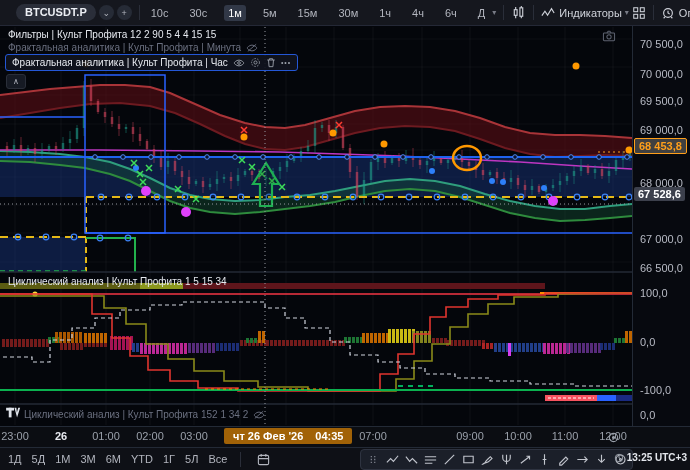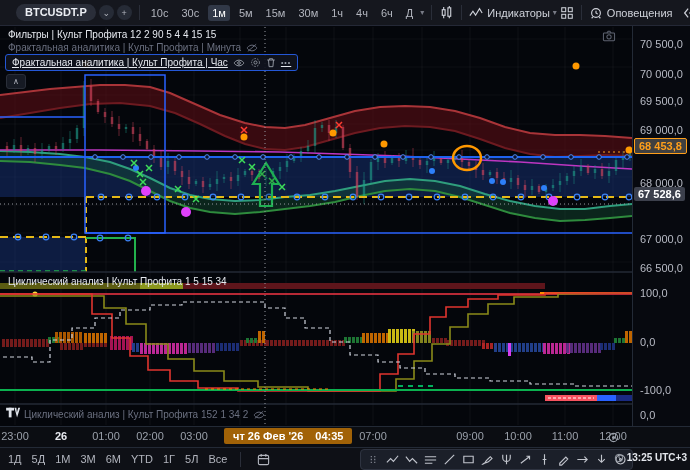--- a/index.html
+++ b/index.html
@@ -15,21 +15,21 @@
   .tf{padding:2px 4px;color:#b2b5be;border-radius:3px;font-size:11px;}
   .tf.active{background:#313847;color:#fff;}
   .sep{width:1px;height:15px;background:#2a2e39;margin:0 4px;flex:0 0 auto;}
   .tbt{color:#cfd2da;display:flex;align-items:center;gap:4px;white-space:nowrap;}
   .dim{color:#787b86;}
   .chev{color:#787b86;font-size:8px;}
   svg.ic{display:block;}
   
   .ovl{position:absolute;white-space:nowrap;font-size:10px;display:flex;align-items:center;gap:5px;}
   .ovl .ico{display:flex;align-items:center;color:#9aa0aa;}
-  #legend-selected{border:1px solid #2457d6;background:rgba(16,20,30,.92);border-radius:3px;padding:2px 6px;text-decoration:underline;}
+  #legend-selected{border:1px solid #2457d6;background:rgba(16,20,30,.92);border-radius:3px;padding:2px 6px;}
   #collapse-btn{left:6px;top:74px;width:18px;height:13px;background:#161a24;border:1px solid #2a2e39;border-radius:3px;
     color:#b2b5be;font-size:8px;display:flex;align-items:center;justify-content:center;}
   
   #price-axis{left:632px;top:26px;width:58px;height:400px;background:#07090f;border-left:1px solid #232a36;box-sizing:border-box;}
   .ptick{position:absolute;left:7px;color:#b7bac4;font-size:11px;white-space:nowrap;}
   .plabel{position:absolute;left:1px;font-size:11px;font-weight:bold;padding:1px 4px;border-radius:2px;white-space:nowrap;}
   #time-axis{left:0;top:426px;width:690px;height:21px;background:#0b0d12;border-top:1px solid #232a36;box-sizing:border-box;}
   .ttick{position:absolute;top:3px;transform:translateX(-50%);color:#9aa0aa;font-size:11px;white-space:nowrap;}
   #time-tooltip{position:absolute;left:224px;top:1px;background:#a16207;color:#fff;font-weight:bold;border-radius:2px;
     padding:2px 9px;display:flex;gap:12px;font-size:11px;white-space:nowrap;}
@@ -45,21 +45,21 @@
 </head>
 <body>
 
 <div id="app">
 
   <div id="toolbar-top" class="abs">
     <span class="pill">BTCUSDT.P</span>
     <span class="cbtn">⌄</span>
     <span class="cbtn">+</span>
     <span class="sep"></span>
-    <span id="tf-group" style="display:flex;align-items:center;gap:5px;">
+    <span id="tf-group" style="display:flex;align-items:center;gap:13px;">
         <span class="tf">10с</span>
         <span class="tf">30с</span>
         <span class="tf active">1м</span>
         <span class="tf">5м</span>
         <span class="tf">15м</span>
         <span class="tf">30м</span>
         <span class="tf">1ч</span>
         <span class="tf">4ч</span>
         <span class="tf">6ч</span>
         <span class="tf">Д</span>

